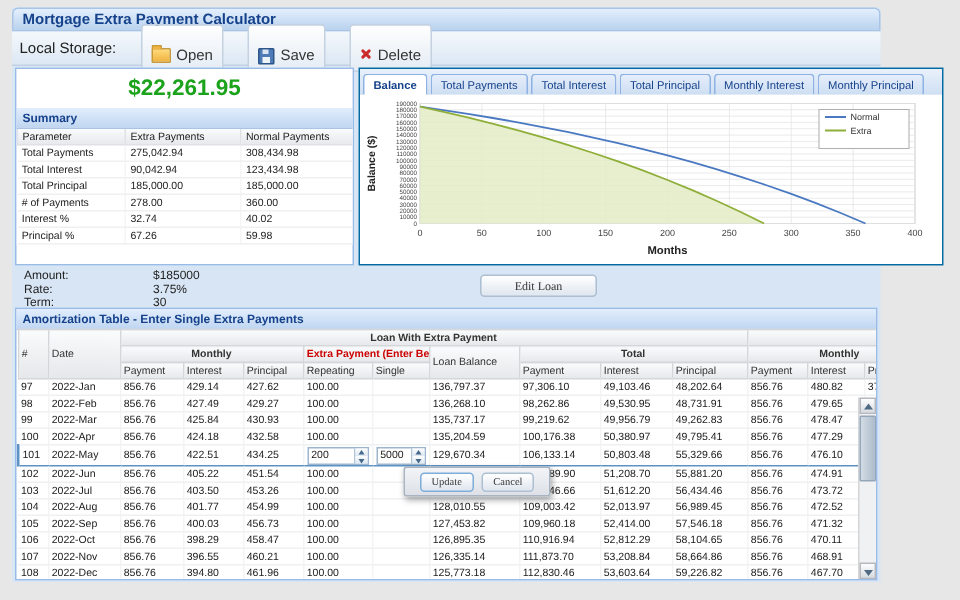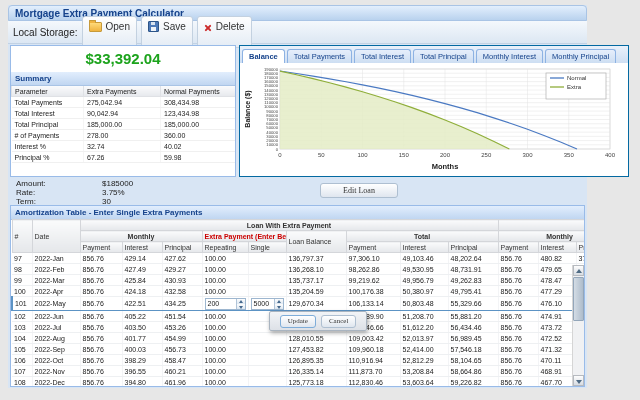--- a/index.html
+++ b/index.html
@@ -6,22 +6,22 @@
   body{width:640px;height:400px;background:#e7e7e7;overflow:hidden;position:relative;
        font-family:"Liberation Sans",sans-serif;-webkit-font-smoothing:antialiased}
   .app{position:absolute;left:8px;top:5px;width:579px;height:383px;background:#d8e5f4}
 
   
   .titlebar{height:16px;line-height:16px;background:linear-gradient(#e3effd,#b9d2ee);
     border:1px solid #a9c4e5;border-radius:4px 4px 0 0;font-size:10px;font-weight:bold;
     color:#15428b;padding-left:6px;box-sizing:border-box}
   
   .toolbar{height:22px;background:linear-gradient(#f4f8fc,#dce7f3);border-bottom:1px solid #c2d2e4;
-    display:flex;align-items:center;gap:4px;padding-left:5px;font-size:10px;color:#222}
-  .tb-btn{display:inline-flex;align-items:flex-end;font-family:"Liberation Sans",sans-serif;
+    display:flex;align-items:center;gap:16px;padding-left:5px;font-size:10px;color:#222}
+  .tb-btn{display:inline-flex;align-items:flex-start;font-family:"Liberation Sans",sans-serif;
     font-size:10px;color:#333;background:linear-gradient(#fefefe,#e4ecf5);border:1px solid #c3d1e0;
     border-radius:3px;padding:15px 6px;height:17px;box-sizing:border-box;cursor:pointer}
   .ico-folder{width:11px;height:8px;background:linear-gradient(#ffda7a,#efb340);border:1px solid #c79a3a;
     border-radius:1px;position:relative;display:inline-block;margin-right:4px}
   .ico-folder::before{content:"";position:absolute;top:-3px;left:-1px;width:5px;height:2px;
     background:#efb340;border:1px solid #c79a3a;border-bottom:none;border-radius:1px 1px 0 0}
   .ico-disk{width:9px;height:9px;background:#4e7ab8;border:1px solid #2d5588;border-radius:1px;
     position:relative;display:inline-block;margin-right:4px}
   .ico-disk::before{content:"";position:absolute;left:2px;top:0;width:4px;height:3px;background:#d9e4f0}
   .ico-disk::after{content:"";position:absolute;left:2px;bottom:0;width:5px;height:4px;background:#eef3f8}
@@ -123,21 +123,21 @@
       <span>Save</span>
     </button>
     <button class="tb-btn">
       <span class="ico-x"></span>
       <span>Delete</span>
     </button>
   </div>
 
   <div class="topsec">
     <div class="left-panel">
-      <div class="amount">$33,392.04</div>
+      <div class="amount">$22,261.95</div>
       <div class="p-hdr">Summary</div>
       <table class="sumtbl">
         <colgroup>
             <col style="width:72px">
             <col style="width:77px">
             <col style="width:77px">
           </colgroup>
         <thead>
             <tr>
           <th>Parameter</th>

